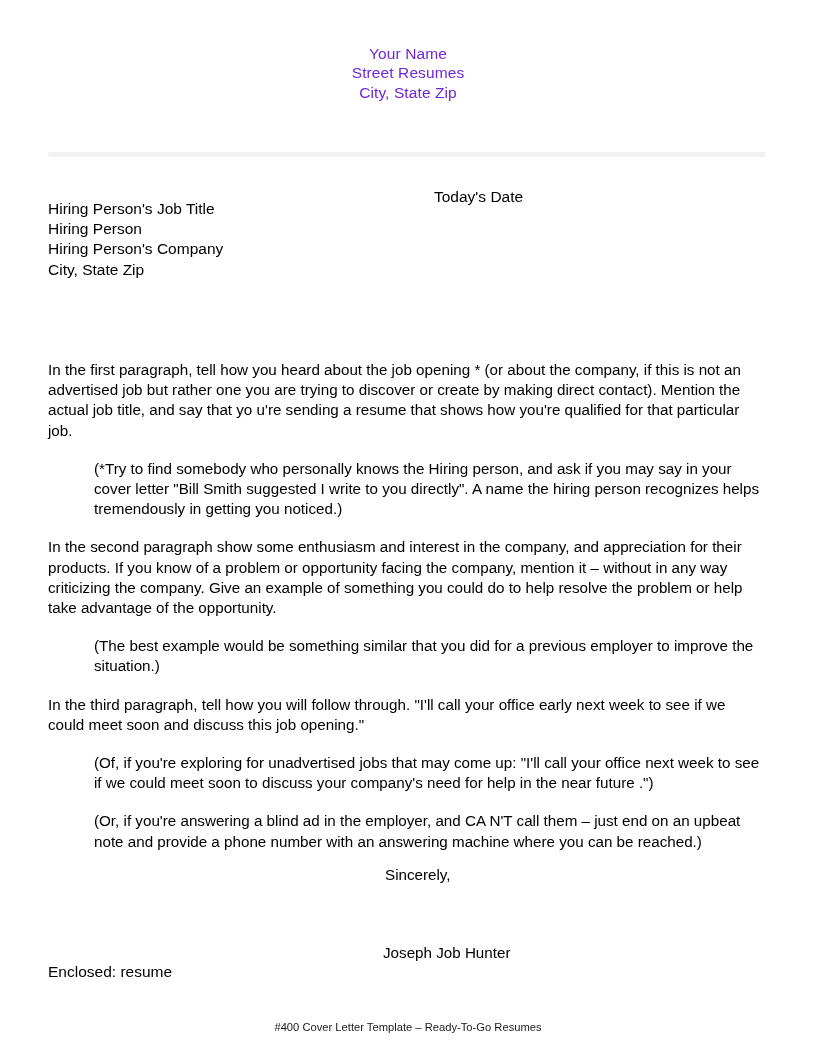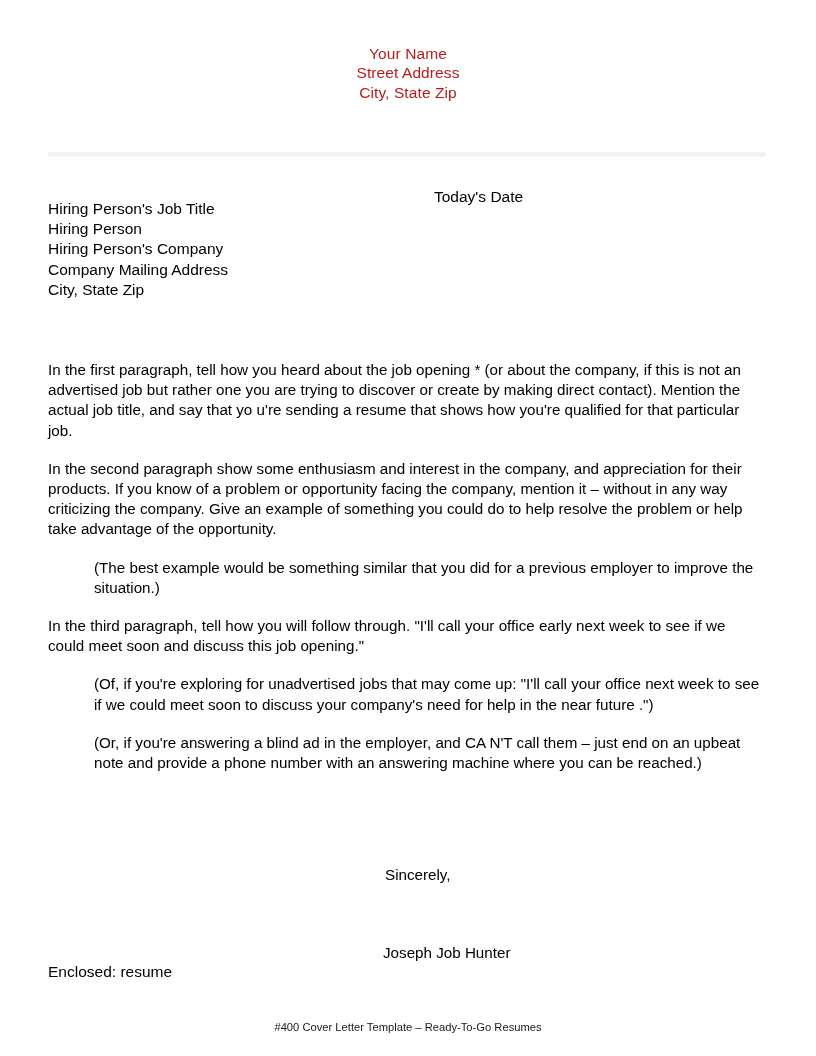--- a/index.html
+++ b/index.html
@@ -27,21 +27,21 @@
     position: absolute;
     left: 0;
     top: 44px;
     width: 816px;
     text-align: center;
   }
   .letterhead .lh-line {
     font-size: 15.5px;
     line-height: 19.3px;
     letter-spacing: 0.1px;
-    color: #b91c1c;
+    color: #6d28d9;
     white-space: pre;
   }
 
   
   .divider {
     position: absolute;
     left: 48px;
     top: 152px;
     width: 718px;
     height: 5px;
@@ -142,39 +142,39 @@
     white-space: pre;
   }
 </style>
 </head>
 <body>
 
 <div class="page">
 
   <div class="letterhead">
     <div class="lh-line">Your Name</div>
-    <div class="lh-line">Street Address</div>
+    <div class="lh-line">Street Resumes</div>
     <div class="lh-line">City, State Zip</div>
   </div>
 
   <div class="divider"></div>
 
   <div class="date-line">Today's Date</div>
 
   <div class="recipient">
     <div class="r-line">Hiring Person's Job Title</div>
     <div class="r-line">Hiring Person</div>
     <div class="r-line">Hiring Person's Company</div>
-    <div class="r-line">Company Mailing Address</div>
     <div class="r-line">City, State Zip</div>
   </div>
 
 
   <div class="body-block">
     <p class="para">In the first paragraph, tell how you heard about the job opening * (or about the company, if this is not an advertised job but rather one you are trying to discover or create by making direct contact).  Mention the actual job title, and say that yo u're sending a resume that shows how you're qualified for that particular job.</p>
+    <p class="para indent">(*Try to find somebody who personally knows the Hiring person, and ask if you may say in your cover letter "Bill Smith suggested I write to you directly".  A name the hiring person recognizes helps tremendously in getting you noticed.)</p>
     <p class="para">In the second paragraph show some enthusiasm and interest in the company, and appreciation for their products.  If you know of a problem or opportunity facing the company, mention it  – without in any way criticizing the company.  Give an example of something you could do to help resolve the problem or help take advantage of the opportunity.</p>
     <p class="para indent">(The best example would be something similar that you did for a previous employer to improve the situation.)</p>
     <p class="para">In the third paragraph, tell how you will follow through.   "I'll call your office early next week to see if we could meet soon and discuss this job opening."</p>
     <p class="para indent">(Of, if you're exploring for unadvertised jobs that may come up:  "I'll call your office next week to see if we could meet soon to discuss your company's need for help in the near future .")</p>
     <p class="para indent">(Or, if you're answering a blind ad in the employer, and CA N'T call them – just end on an upbeat note and provide a phone number with an answering machine where you can be reached.)</p>
   </div>
 
   <div class="closing">Sincerely,</div>
   <div class="signer">Joseph Job Hunter</div>
   <div class="enclosure">Enclosed: resume</div>

